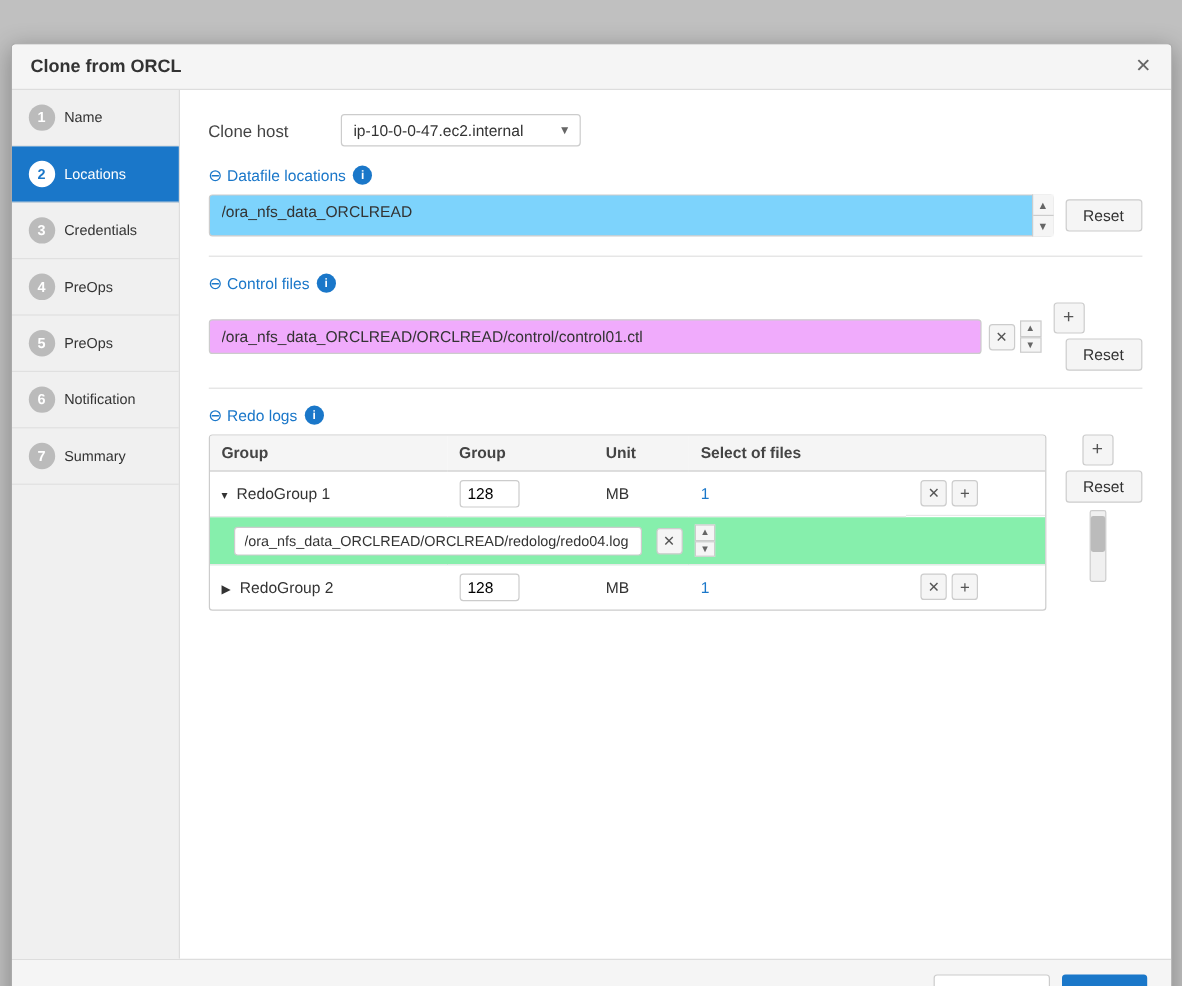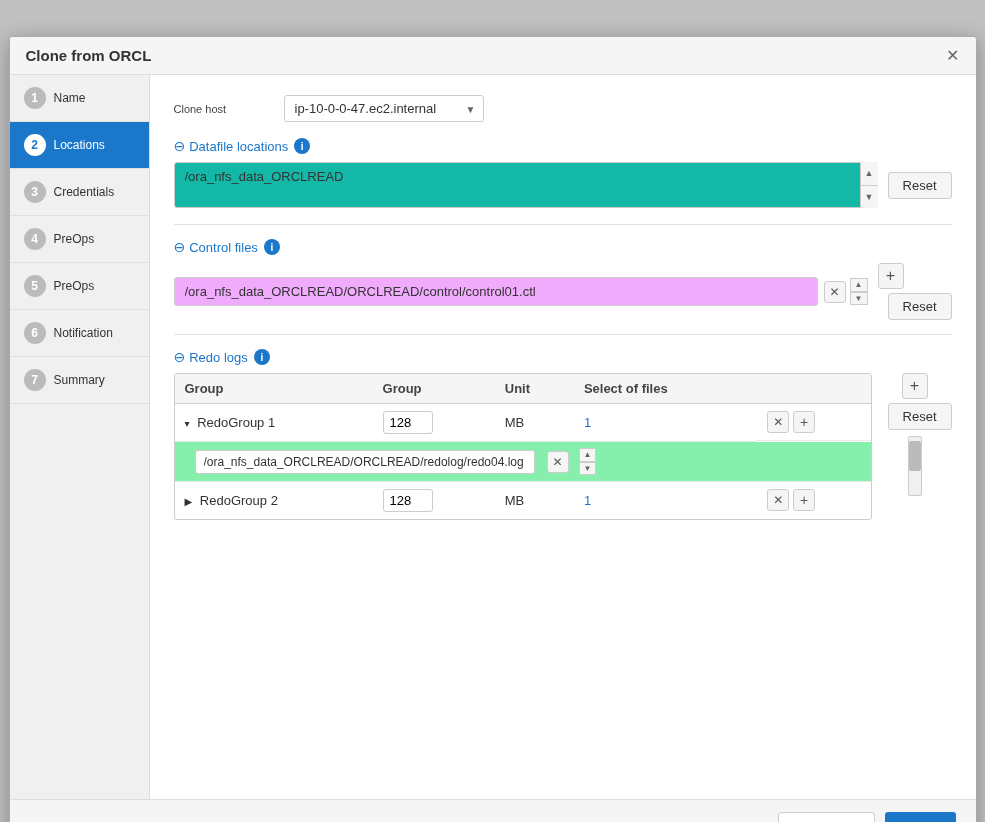--- a/index.html
+++ b/index.html
@@ -102,21 +102,21 @@
       color: #222;
     }
     .form-row {
       display: flex;
       align-items: center;
       margin-bottom: 16px;
     }
     .form-label {
       width: 110px;
       color: #444;
-      font-size: 11px;
+      font-size: 14px;
       flex-shrink: 0;
     }
     .select-wrapper {
       position: relative;
       display: inline-block;
     }
     select {
       appearance: none;
       -webkit-appearance: none;
       border: 1px solid #ccc;
@@ -170,24 +170,24 @@
       margin-bottom: 16px;
     }
     .text-input-with-scroll {
       position: relative;
       flex: 1;
     }
     .text-input {
       width: 100%;
       border: 1px solid #ccc;
       border-radius: 3px;
-      padding: 6px 24px 23px 10px;
-      font-size: 13px;
-      color: #333;
-      background: #14b8a6;
+      padding: 6px 24px 12px 10px;
+      font-size: 13px;
+      color: #333;
+      background: #7dd3fc;
     }
     .scroll-btns {
       position: absolute;
       right: 0;
       top: 0;
       height: 100%;
       display: flex;
       flex-direction: column;
       border-left: 1px solid #ccc;
     }

